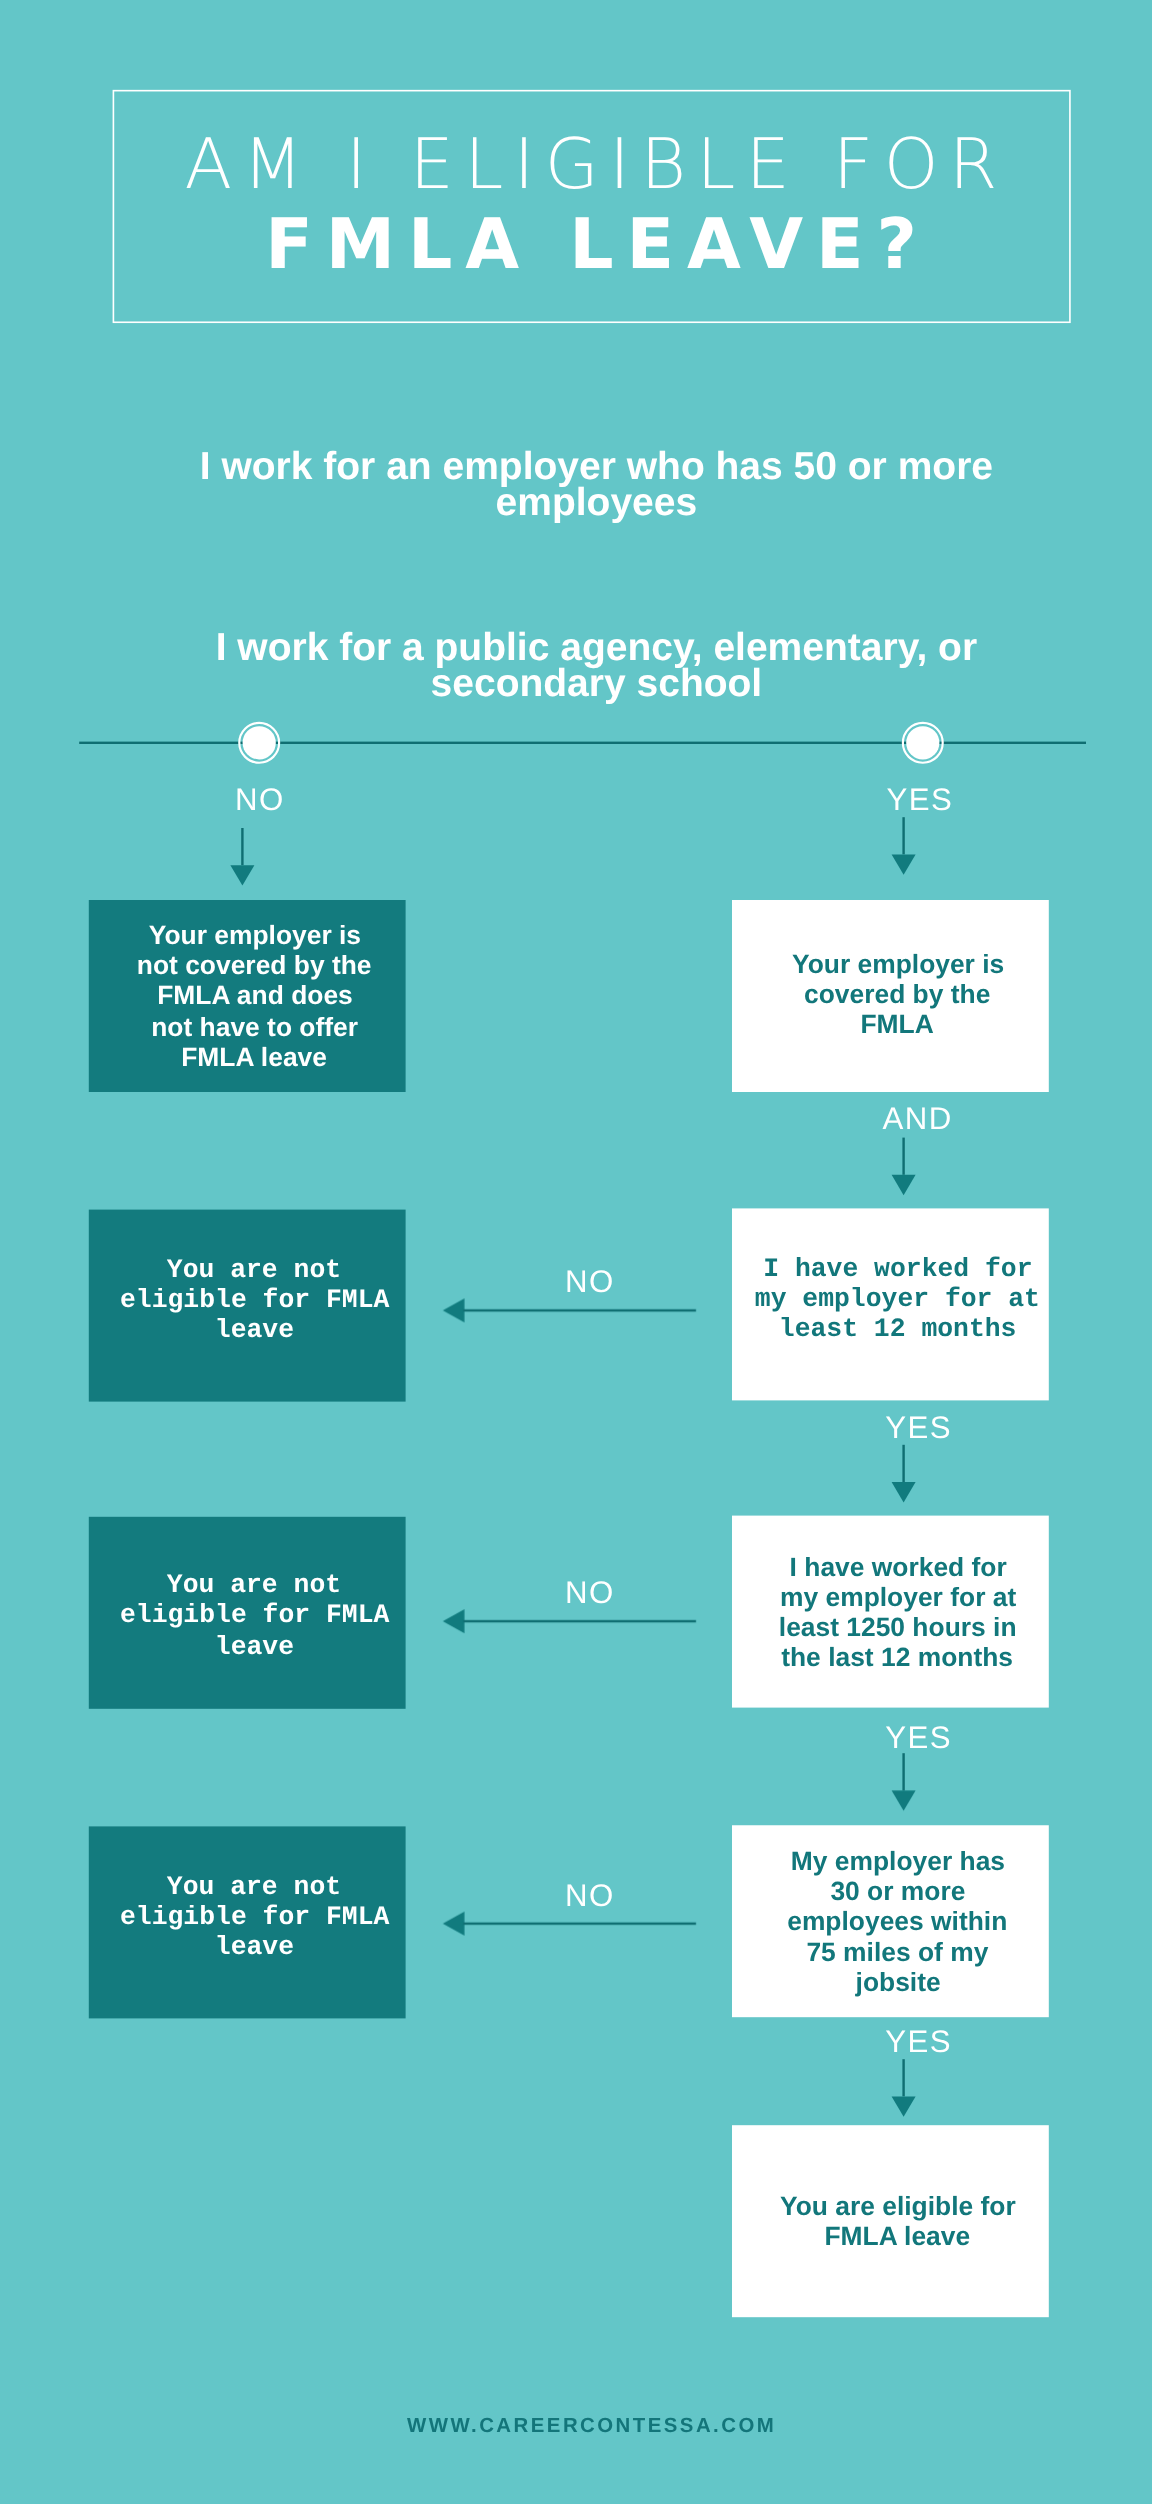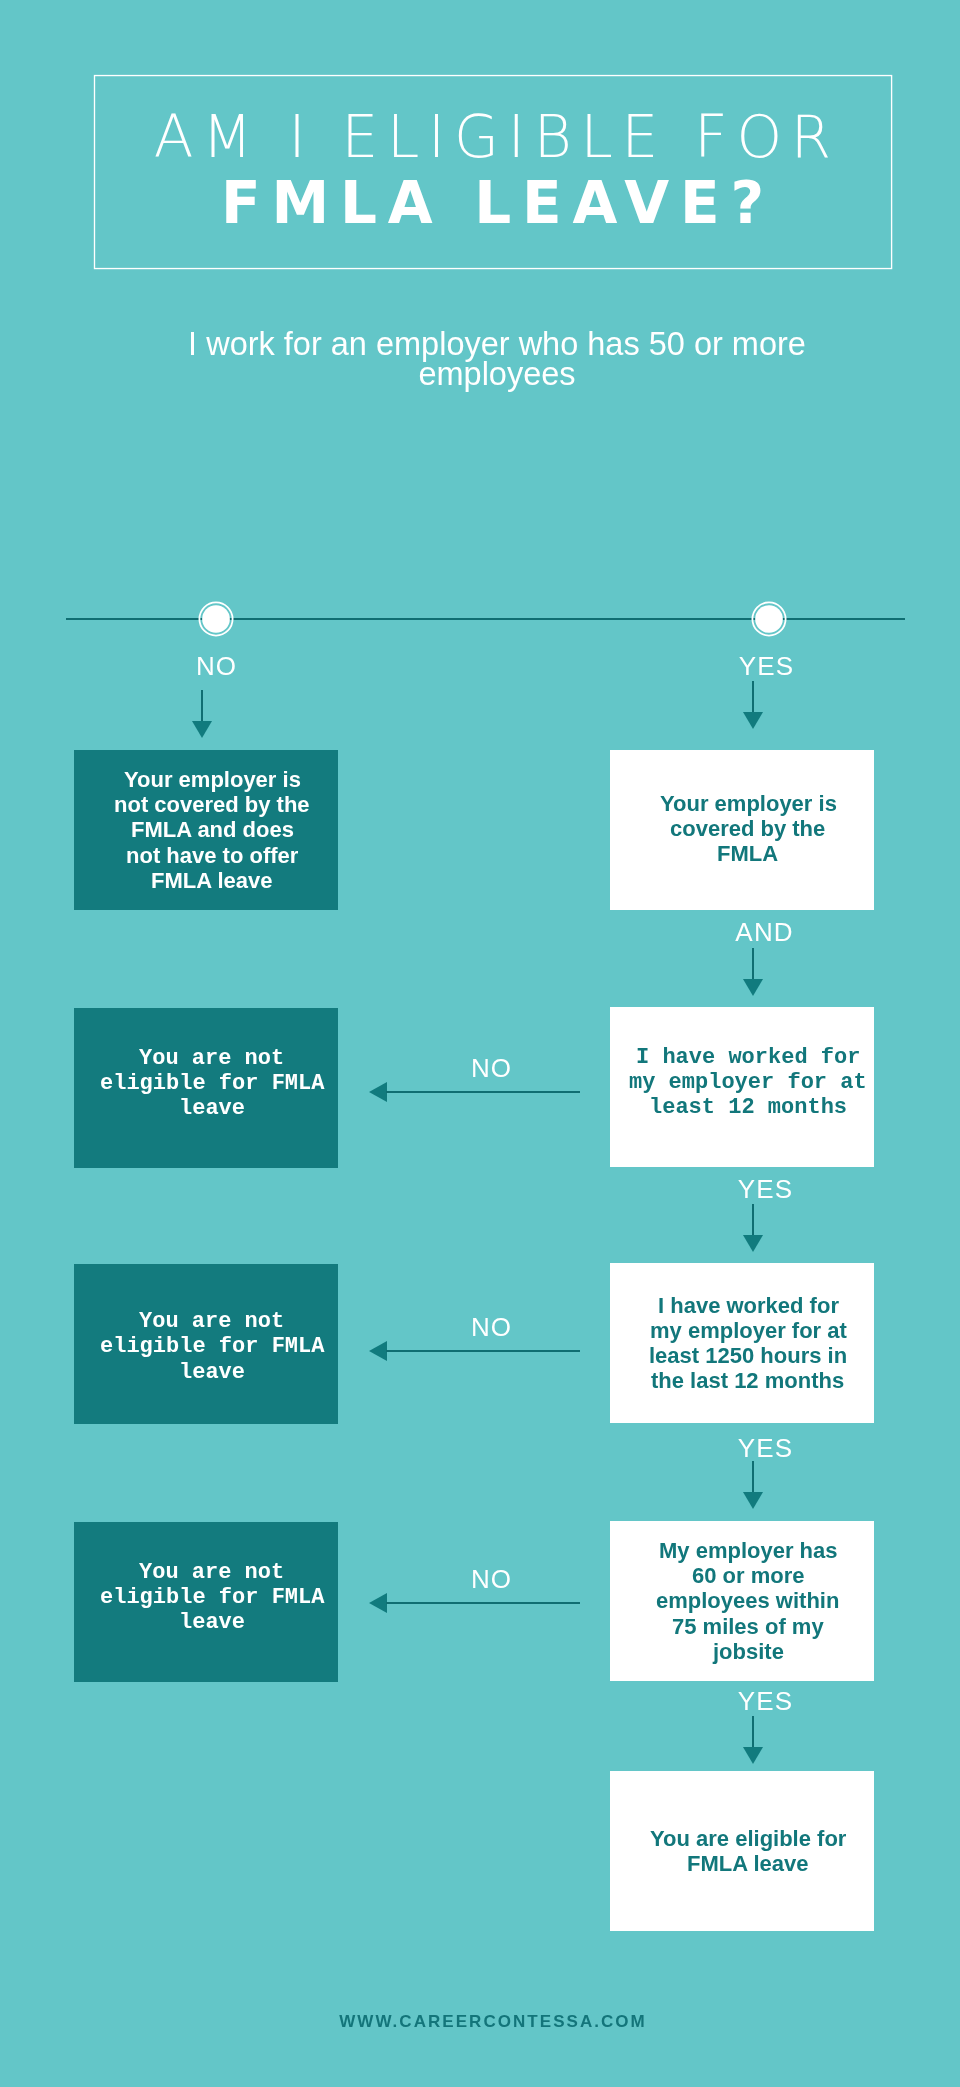--- a/index.html
+++ b/index.html
@@ -31,22 +31,23 @@
     letter-spacing:8.8px;
     color:#ffffff;
     text-indent:8.8px;
     white-space:nowrap;
   }
   #title-text span:nth-child(2){letter-spacing:10.8px;text-indent:10.8px;font-weight:bold;}
 
   
   .sub{
     left:145px;width:680px;text-align:center;
-    font-weight:normal;font-size:32.5px;line-height:30px;
+    font-weight:bold;font-size:32.5px;line-height:30px;
     color:#ffffff;
+    margin-top:44px;
   }
   #sub1{top:328.5px;}
   #sub-or{top:418px;left:145px;font-size:32px;line-height:32px;color:#14787c;letter-spacing:0px;}
   #sub2{top:479.5px;}
 
   
   #split-line{left:66px;top:617.9px;width:827px;height:2.2px;background:#0f6e72;}
   .node{width:40px;height:40px;}
   #node-no{left:183.6px;top:599.2px;}
   #node-yes{left:737.1px;top:599.2px;}
@@ -152,20 +153,21 @@
     <svg width="802" height="198" viewBox="0 0 802 198">
       <rect x="2.5" y="2.55" width="797.1" height="193.0" fill="none" stroke="#ffffff" stroke-width="1.35"></rect>
     </svg>
   </div>
   <div class="abs" id="title-text">
     <span>AM I ELIGIBLE FOR</span>
     <span>FMLA LEAVE?</span>
   </div>
 
   <div class="abs sub" id="sub1">I work for an employer who has 50 or more employees</div>
+  <div class="abs sub" id="sub2">I work for a public agency, elementary, or secondary school</div>
 
   <div class="abs" id="split-line"></div>
   <div class="abs node" id="node-no">
     <svg width="40" height="40" viewBox="0 0 40 40">
       <circle cx="20" cy="20" r="16.6" fill="none" stroke="#ffffff" stroke-width="1.8"></circle>
       <circle cx="20" cy="20" r="13.85" fill="#ffffff"></circle>
     </svg>
   </div>
   <div class="abs node" id="node-yes">
     <svg width="40" height="40" viewBox="0 0 40 40">
@@ -248,21 +250,21 @@
       <div class="head"></div>
   </div>
 
   <div class="abs box dark lift" id="box-no4">
       <div class="tline">You are not</div>
       <div class="tline">eligible for FMLA</div>
       <div class="tline">leave</div>
     </div>
   <div class="abs box light" id="box-q4">
       <div class="tline">My employer has</div>
-      <div class="tline">60 or more</div>
+      <div class="tline">30 or more</div>
       <div class="tline">employees within</div>
       <div class="tline">75 miles of my</div>
       <div class="tline">jobsite</div>
     </div>
   <div class="abs lbl" id="lbl-no-4">NO</div>
   <div class="abs h-arrow" id="harr-4">
     <div class="head"></div>
       <div class="shaft"></div>
   </div>
   <div class="abs lbl" id="lbl-yes-4">YES</div>

